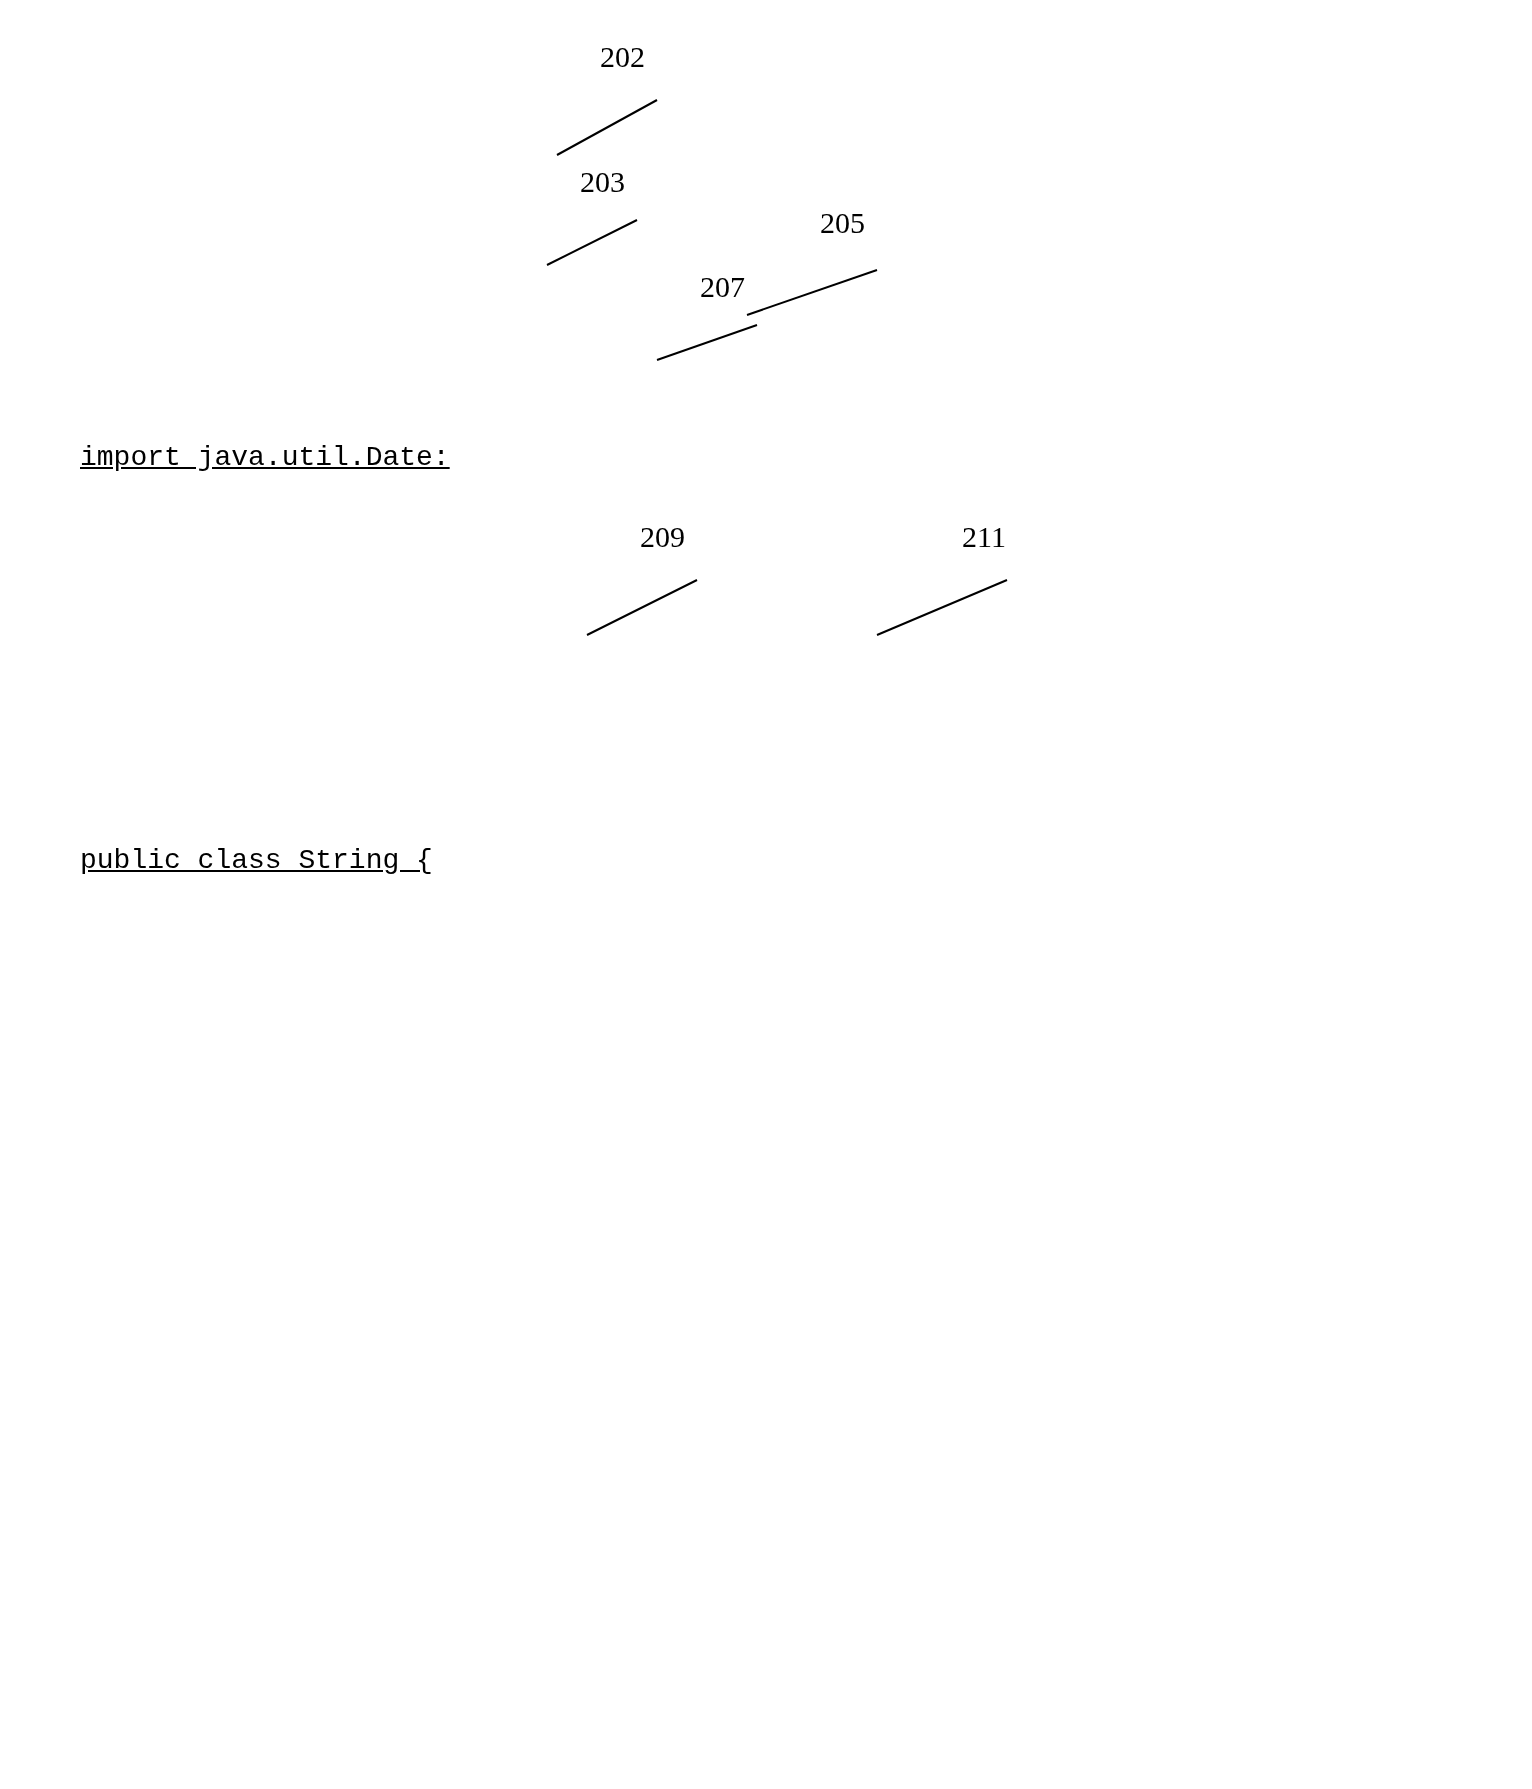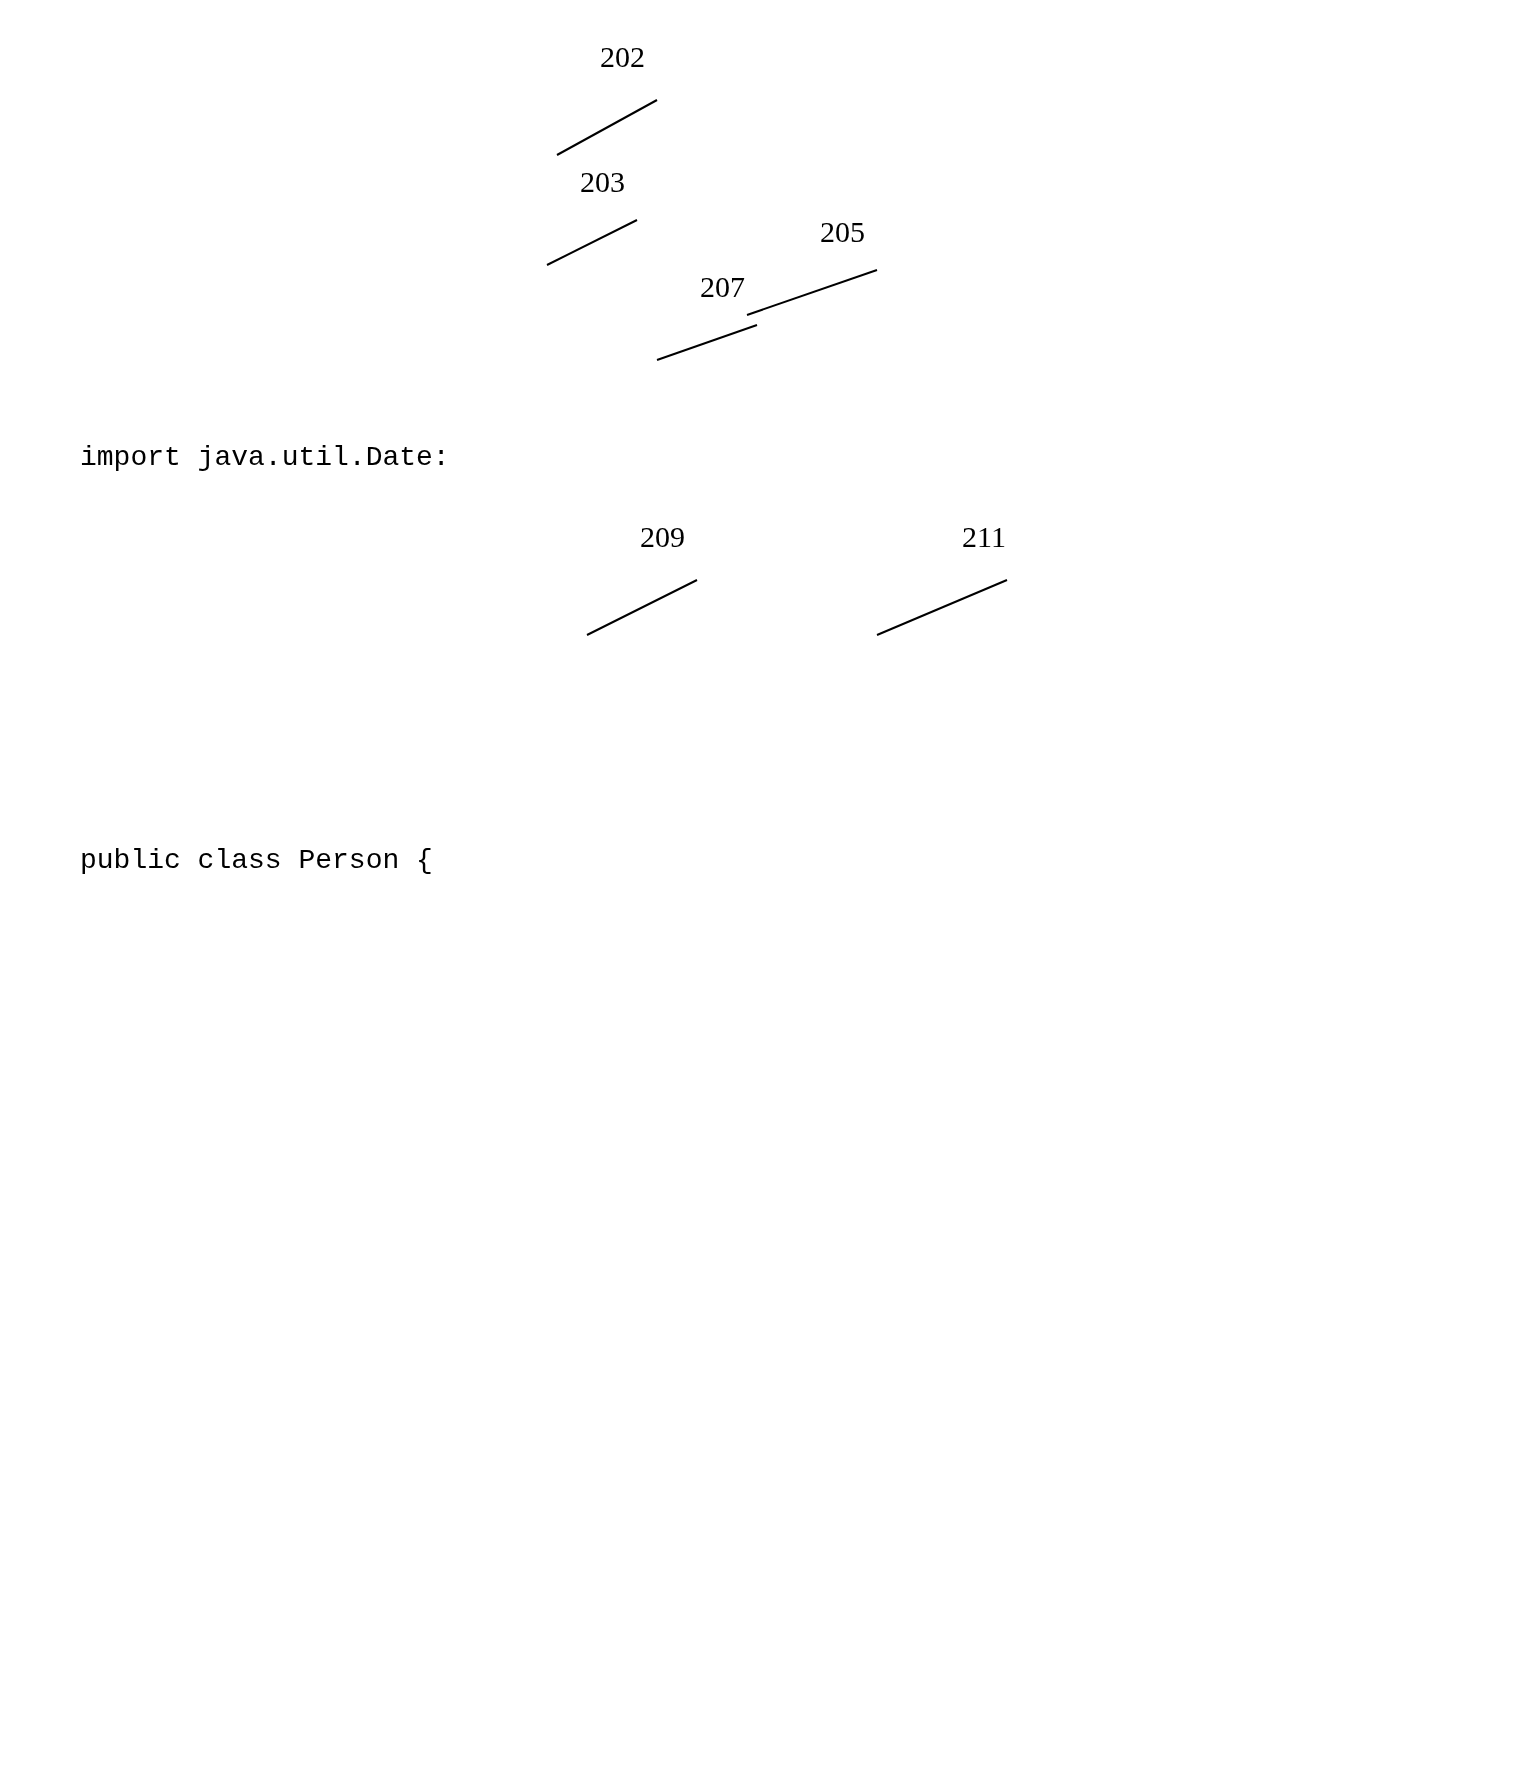--- a/index.html
+++ b/index.html
@@ -11,20 +11,21 @@
       background: #fff;
       position: relative;
     }
     .code-block {
       line-height: 1.8;
       white-space: pre;
       position: relative;
     }
     .code-line {
       position: relative;
+      text-decoration: underline;
     }
     .annotation {
       position: absolute;
       font-family: 'Times New Roman', serif;
       font-size: 30px;
     }
     .leader-line {
       position: absolute;
     }
     .leader-line svg {
@@ -48,24 +49,24 @@
   <div class="code-line">import java.util.Date:</div>
 
   
   <div class="annotation" style="top:75px; left:500px;">203</div>
   <div class="leader-line" style="top:90px; left:400px;">
     <svg width="110" height="50">
         <line x1="0" y1="45" x2="90" y2="0" stroke="#000" stroke-width="2"></line>
       </svg>
   </div>
 
-  <div class="code-line">public class Person {</div>
+  <div class="code-line">public class String {</div>
 
   
-  <div class="annotation" style="top:125px; left:740px;">205</div>
+  <div class="annotation" style="top:116px; left:740px;">205</div>
   <div class="leader-line" style="top:140px; left:600px;">
     <svg width="150" height="50">
         <line x1="0" y1="45" x2="130" y2="0" stroke="#000" stroke-width="2"></line>
       </svg>
   </div>
 
 
   
   <div class="annotation" style="top:180px; left:620px;">207</div>
   <div class="leader-line" style="top:195px; left:510px;">

